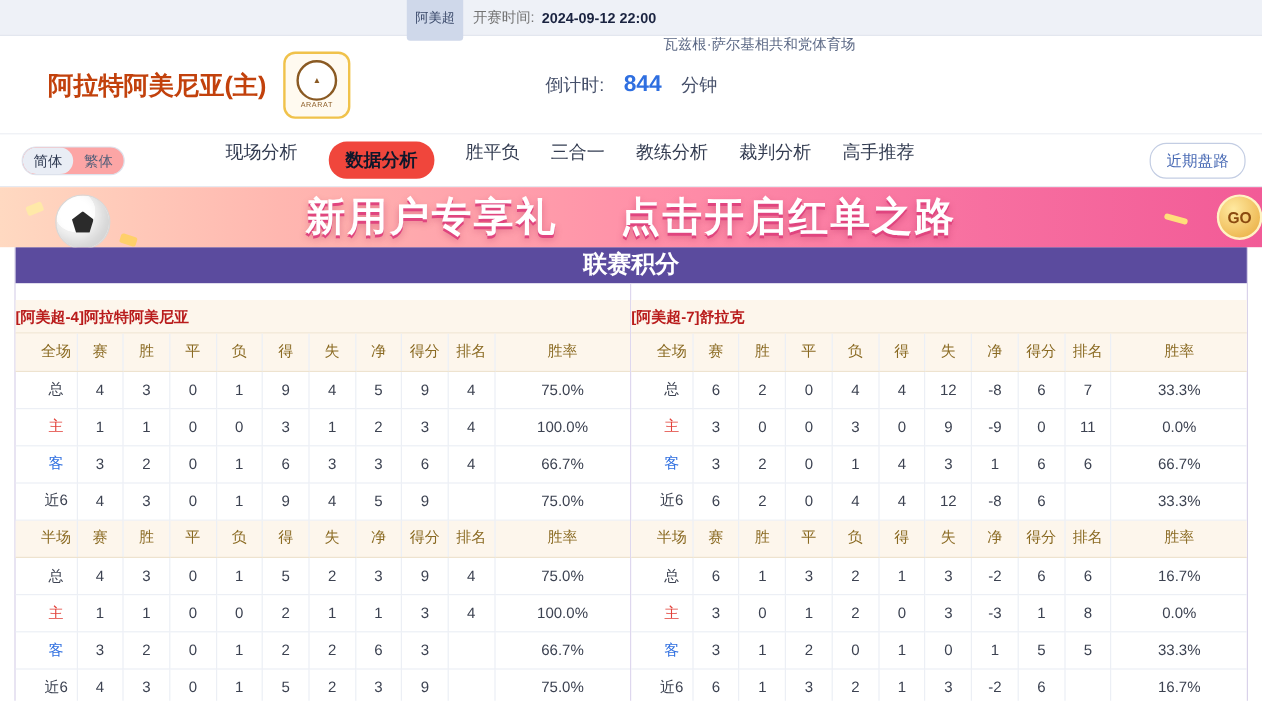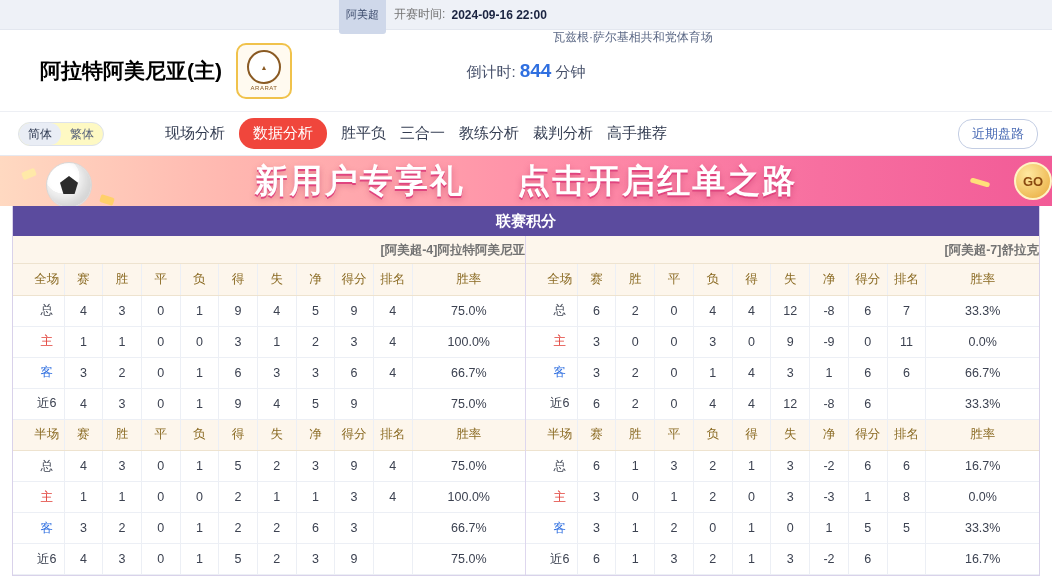--- a/index.html
+++ b/index.html
@@ -38,21 +38,21 @@
   
   .matchhdr {
     height: 82px;
     display: flex;
     align-items: center;
     padding: 0 40px;
     border-bottom: 1px solid #edeff4;
     position: relative;
   }
   .team { display: flex; align-items: center; gap: 14px; }
-  .team-name { font-size: 21px; font-weight: bold; color: #000000; white-space: nowrap; }
+  .team-name { font-size: 21px; font-weight: bold; color: #c2410c; white-space: nowrap; }
   .crest {
     width: 56px; height: 56px; border-radius: 10px;
     border: 2px solid #f0c24b;
     background: #fffaf0;
     display: flex; flex-direction: column; align-items: center; justify-content: center;
     overflow: hidden;
   }
   .crest.away { border-color: #bcd0ee; background:#fafcff; }
   .crest-inner-circle {
     width: 34px; height: 34px; border-radius: 50%;
@@ -66,39 +66,39 @@
     border: 2px solid #111; position: relative;
     border-radius: 3px 3px 14px 14px;
     display:flex; align-items:center; justify-content:center;
   }
   .crest-shield .bar { width: 7px; height: 100%; background:#e8b23a; }
   .crest-shield .txt { position:absolute; top:1px; left:0; right:0; text-align:center; font-size:5px; color:#fff; }
   .countdown {
     position: absolute; left: 0; right: 0; top: 50%; transform: translateY(-50%);
     text-align: center; font-size: 15px; color: #46506a; pointer-events: none;
   }
-  .countdown .num { color: #2f6fe0; font-weight: bold; font-size: 19px; margin: 0 0; }
+  .countdown .num { color: #2f6fe0; font-weight: bold; font-size: 19px; margin: 0 12px; }
 
   
   .navbar {
     height: 44px; display: flex; align-items: center;
     border-bottom: 1px solid #e6e9f0;
     padding: 0 18px; position: relative;
   }
   .lang-toggle {
     display: flex; align-items: center;
     border: 1px solid #dde2ec; border-radius: 14px; overflow: hidden;
-    font-size: 12px; height: 24px; background:#fef9c3;
+    font-size: 12px; height: 24px; background:#fca5a5;
   }
   .lang-toggle span { padding: 0 9px; line-height: 22px; color: #55607a; }
   .lang-toggle span.active { background: #e9edf5; color:#2f3a52; border-radius: 14px;}
-  .navitems { display: flex; align-items: center; gap: 14px; margin-left: 61px; }
+  .navitems { display: flex; gap: 26px; margin-left: 84px; }
   .navitem { font-size: 15px; color: #333c51; white-space: nowrap; cursor: pointer; }
   .navitem.active {
-    background: #f0463c; color: #ffffff; font-weight: normal;
+    background: #f0463c; color: #0f172a; font-weight: bold;
     padding: 6px 14px; border-radius: 15px;
   }
   .recent-btn {
     position: absolute; right: 14px; top: 50%; transform: translateY(-50%);
     border: 1px solid #c3cde3; color: #4a6bb5; background:#fff;
     font-size: 13px; border-radius: 14px; padding: 5px 13px;
   }
 
   
   .banner {
@@ -140,30 +140,31 @@
   }
   .tick {
     position:absolute; right: 62px; top: 24px; width: 20px; height: 5px;
     background:#ffdf7a; border-radius: 3px; transform: rotate(16deg);
   }
 
   
   .tablewrap { border: 1px solid #d9d2ea; border-top: none; margin: 0 12px; }
   .tbl-title {
     background: #5b4b9e; color: #fff; text-align: center;
-    font-size: 15px; font-weight: bold; line-height: 30px; height: 30px;
+    font-size: 20px; font-weight: bold; line-height: 30px; height: 30px;
   }
   table { border-collapse: collapse; width: 100%; table-layout: fixed; }
   .split { display: flex; }
   .half { width: 50%; }
   .half.left { border-right: 1px solid #ded7ee; }
   .team-sub {
-    background: #fdf6ec; color: #737373; font-size: 12.5px; font-weight: bold;
-    text-align: right; line-height: 28px; height: 28px;
+    background: #fdf6ec; color: #b91c1c; font-size: 12.5px; font-weight: bold;
+    text-align: left; line-height: 28px; height: 28px;
     border-bottom: 1px solid #eee3cf;
+    margin-top: 14px;
   }
   th, td {
     font-size: 12.5px; color: #3c4251; text-align: center;
     height: 31px; border-bottom: 1px solid #eceff5;
     border-right: 1px solid #eceff5;
   }
   th {
     background: #fdf6ec; color: #8a6a22; font-weight: normal;
     border-bottom: 1px solid #eee3cf;
   }
@@ -176,21 +177,21 @@
   .col-rate { width: 21%; }
 </style>
 </head>
 <body>
 
 <div class="page">
 
   <div class="topbar">
     <span class="league-tag">阿美超</span>
     <span class="lbl">开赛时间:</span>
-    <span class="kick">2024-09-16 22:00</span>
+    <span class="kick">2024-09-12 22:00</span>
     <span class="venue">瓦兹根·萨尔基相共和党体育场</span>
   </div>
 
   <div class="matchhdr">
     <div class="team">
       <span class="team-name">阿拉特阿美尼亚(主)</span>
       <span class="crest">
         <span class="crest-inner-circle">▲</span>
         <span class="crest-cap">ARARAT</span>
       </span>

